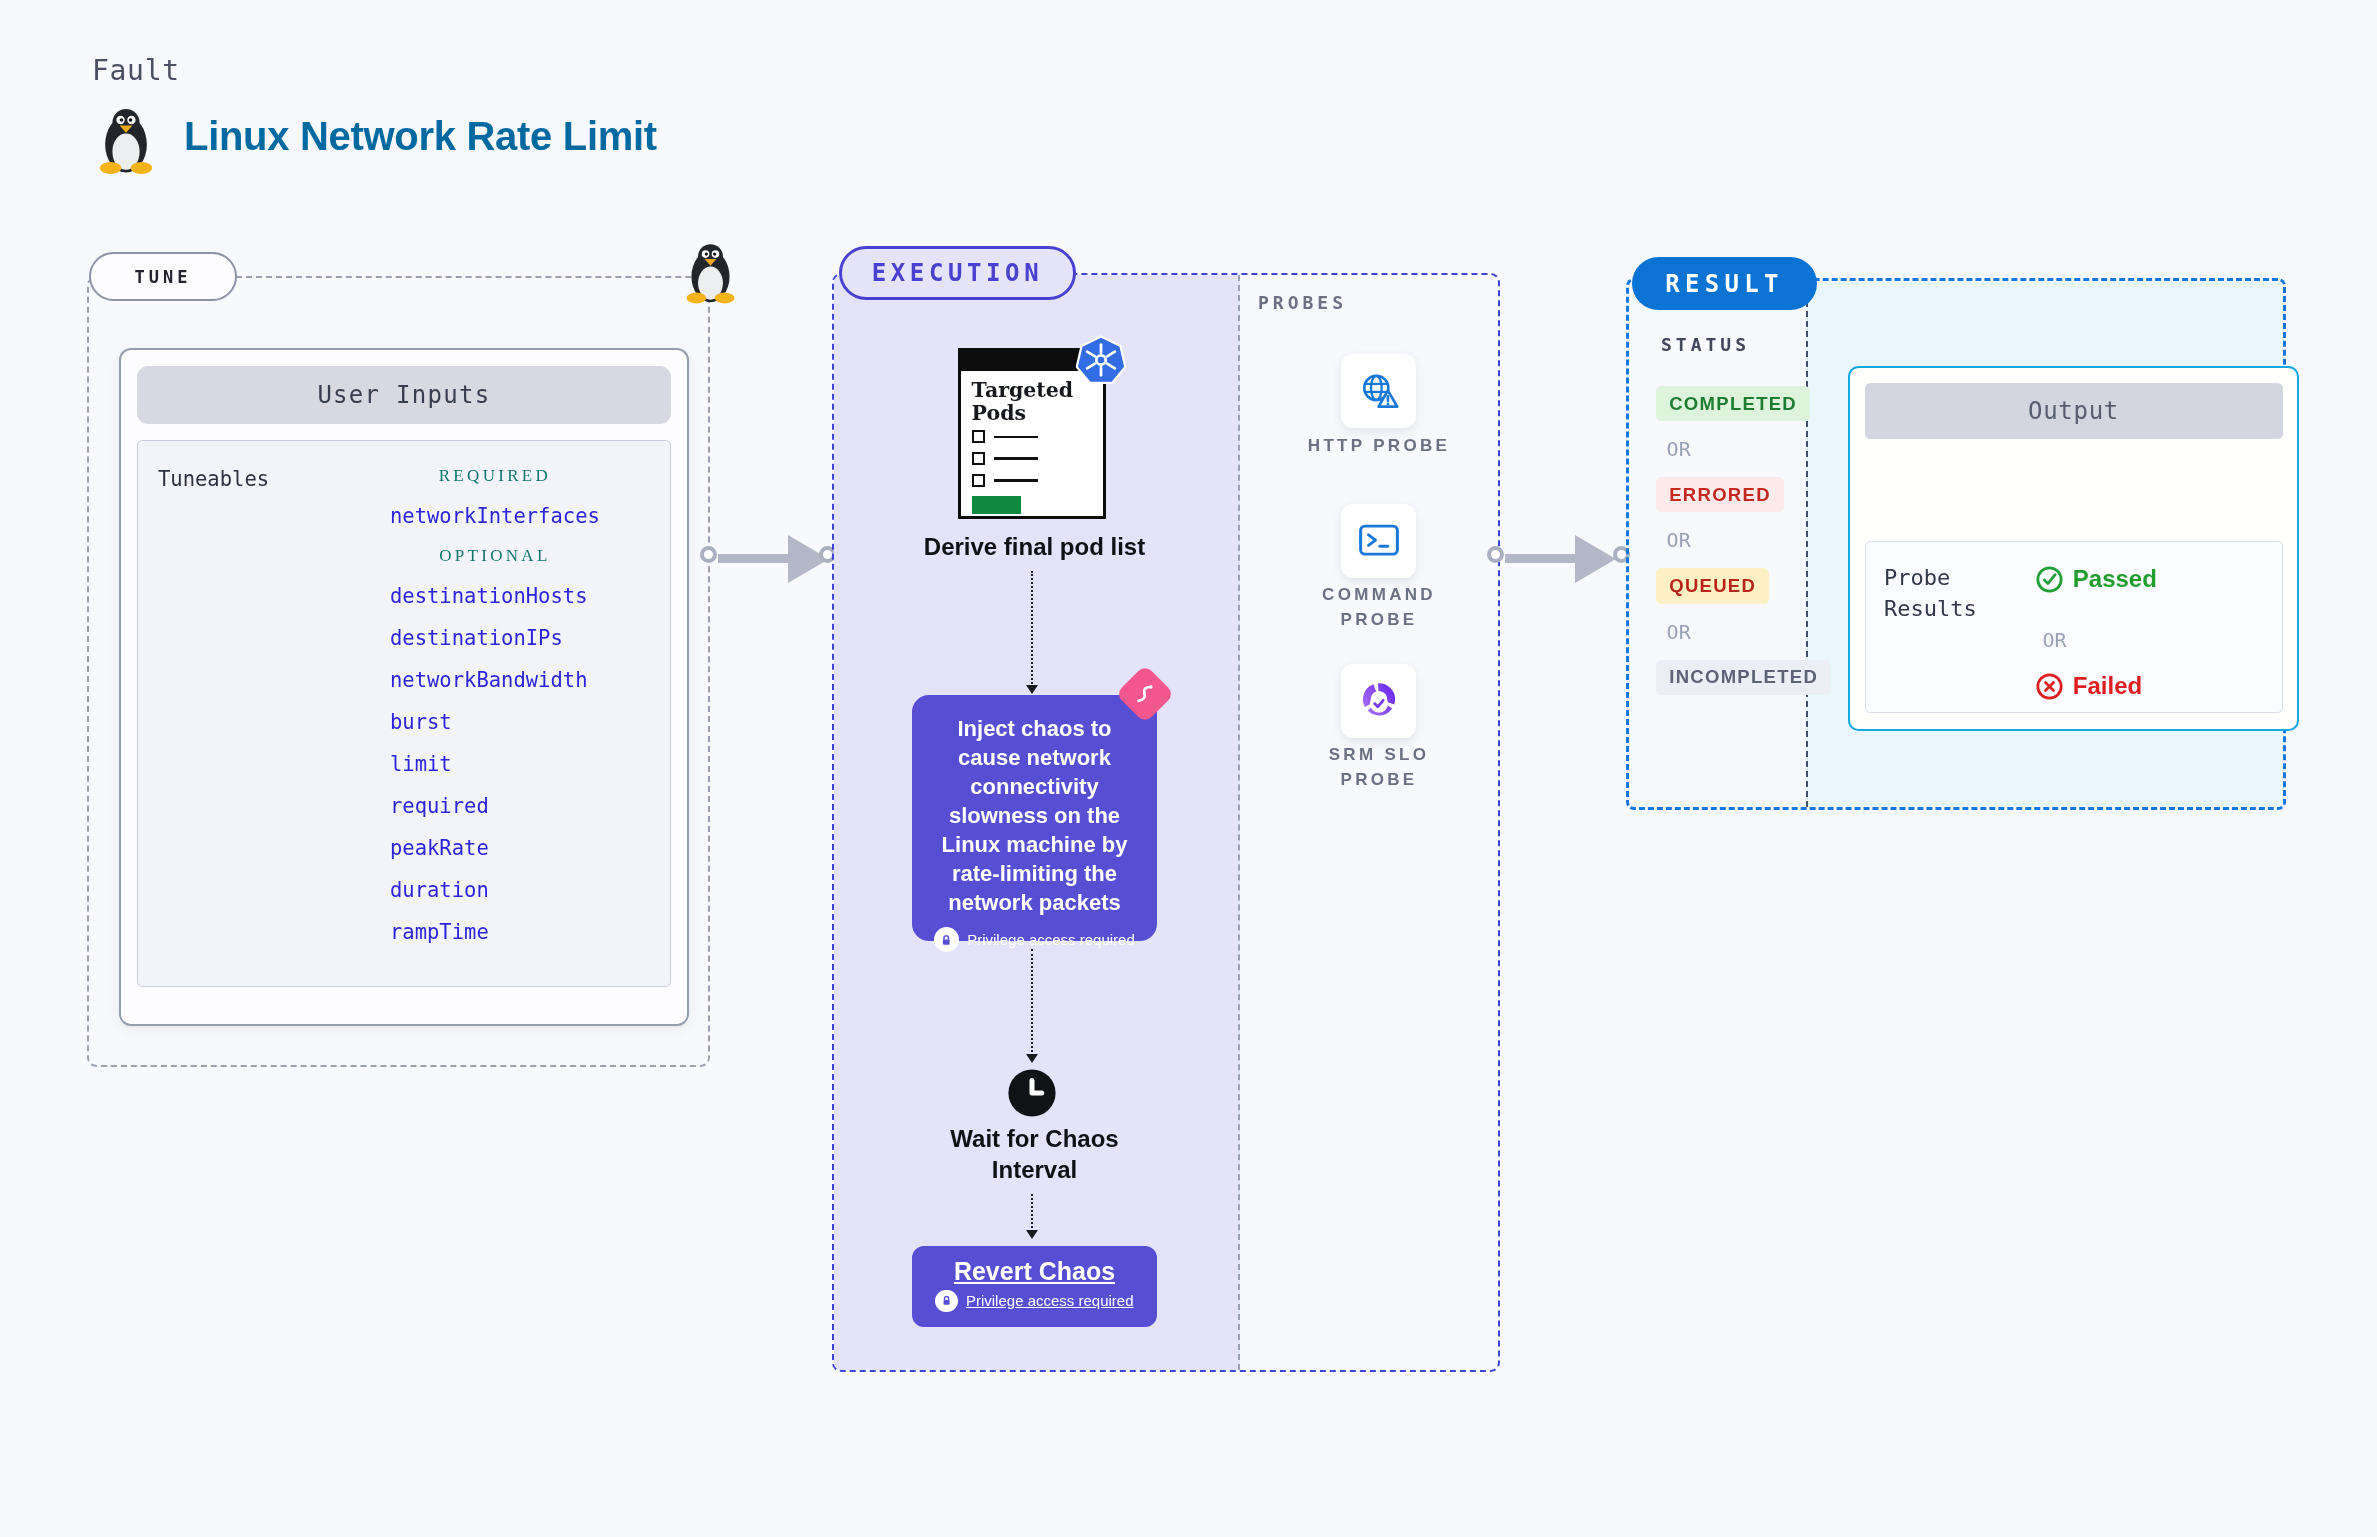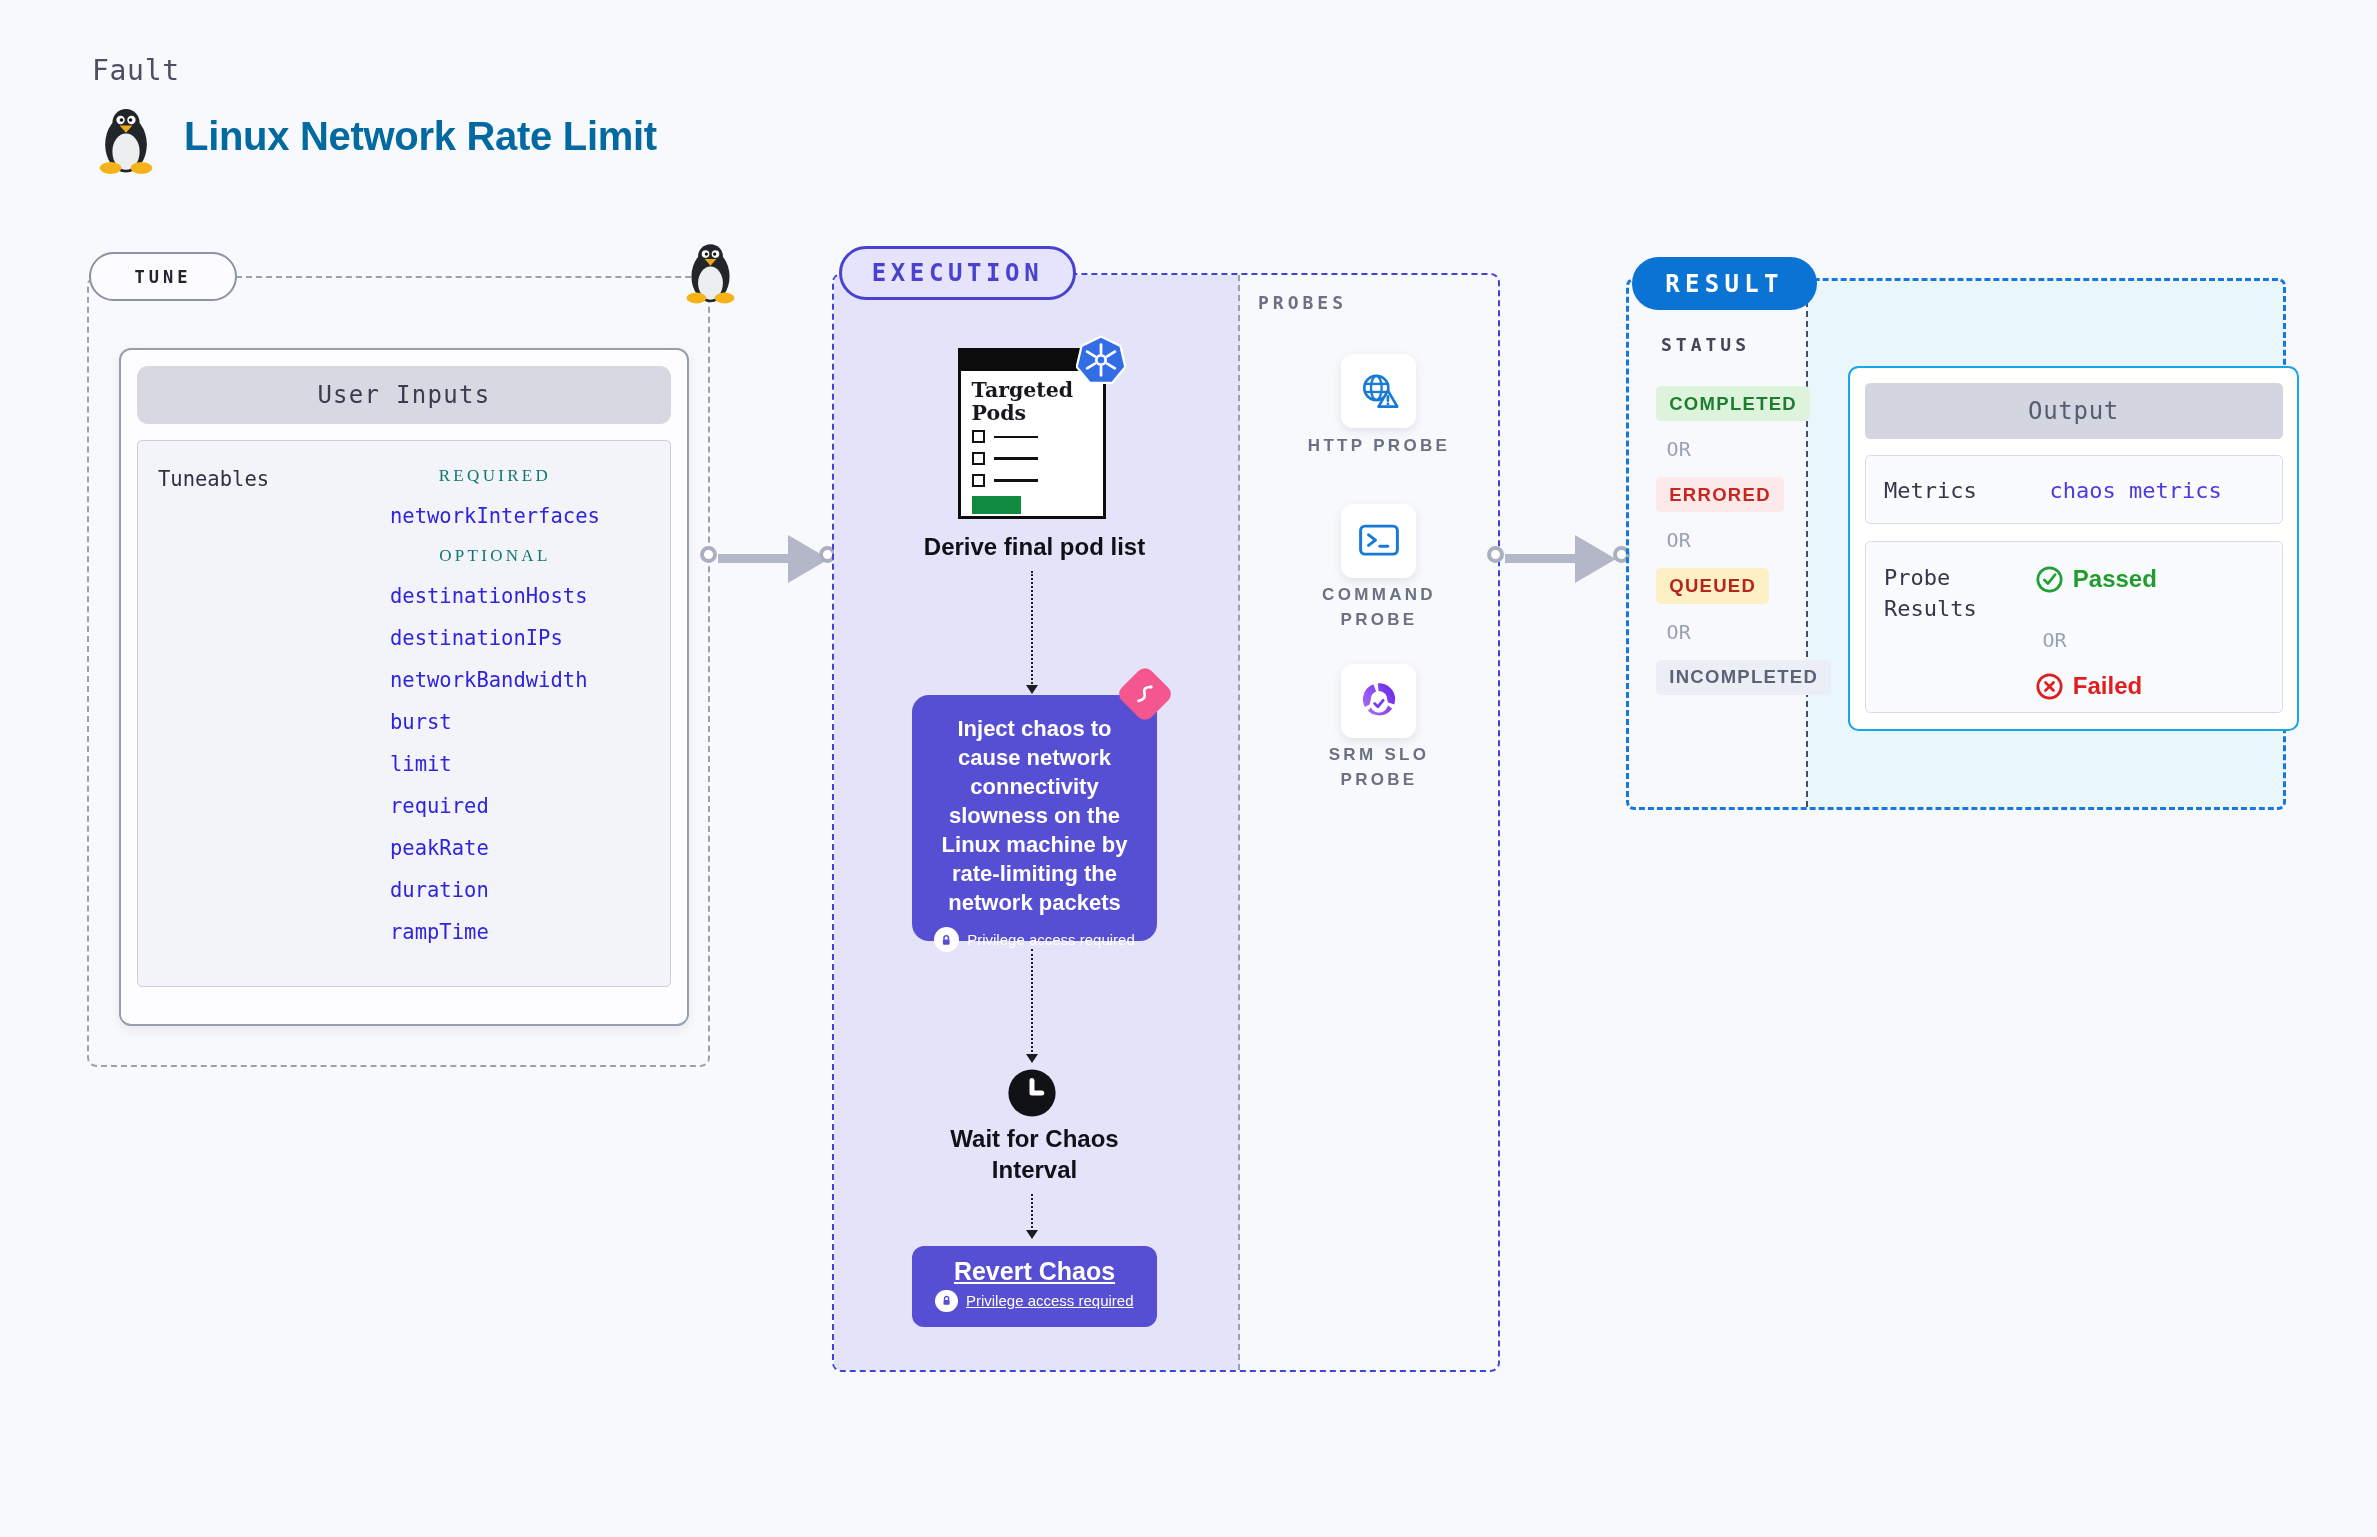--- a/index.html
+++ b/index.html
@@ -321,24 +321,20 @@
     <span class="or-label">OR</span>
     <span class="status-badge st1">ERRORED</span>
     <span class="or-label">OR</span>
     <span class="status-badge st2">QUEUED</span>
     <span class="or-label">OR</span>
     <span class="status-badge st3">INCOMPLETED</span>
   </div>
 
   <div class="abs output-card">
     <div class="output-header mono">Output</div>
-    <div class="out-row metrics-row">
-      <span class="metrics-label mono">Metrics</span>
-      <span class="metrics-value mono">chaos metrics</span>
-    </div>
     <div class="out-row probe-res-row">
       <span class="probe-res-label mono">Probe Results</span>
       <span class="res-item res-passed">
         <svg width="29" height="29" viewBox="0 0 36 36">
           <circle cx="18" cy="18" r="14.5" fill="none" stroke="#21a038" stroke-width="3.4"></circle>
           <path d="M11.5 18.5 l4.5 4.5 9-11" fill="none" stroke="#21a038" stroke-width="3.4" stroke-linecap="round" stroke-linejoin="round"></path>
         </svg>
         <span class="res-text passed-text">Passed</span>
       </span>
       <span class="res-or mono">OR</span>

